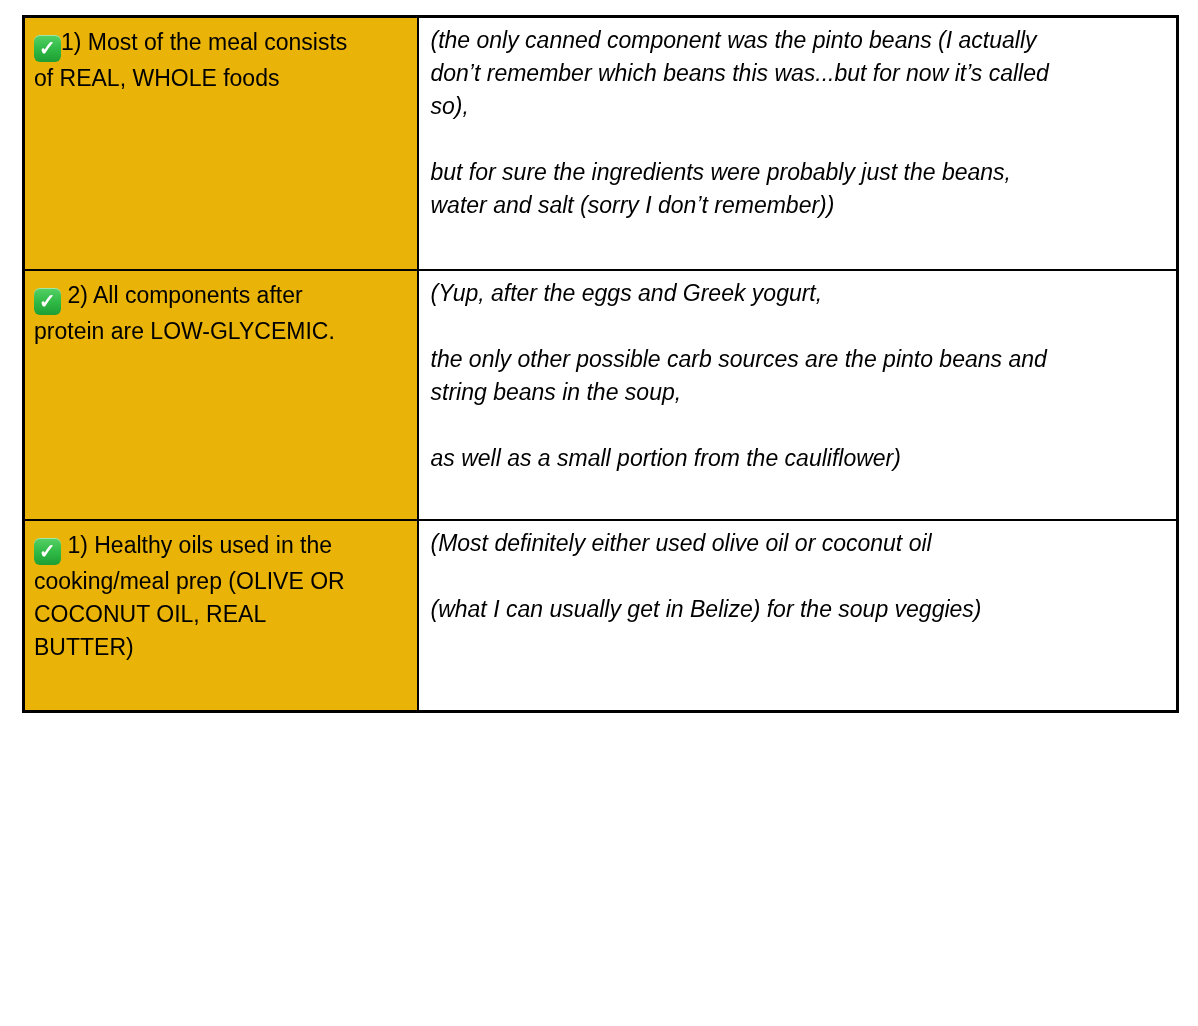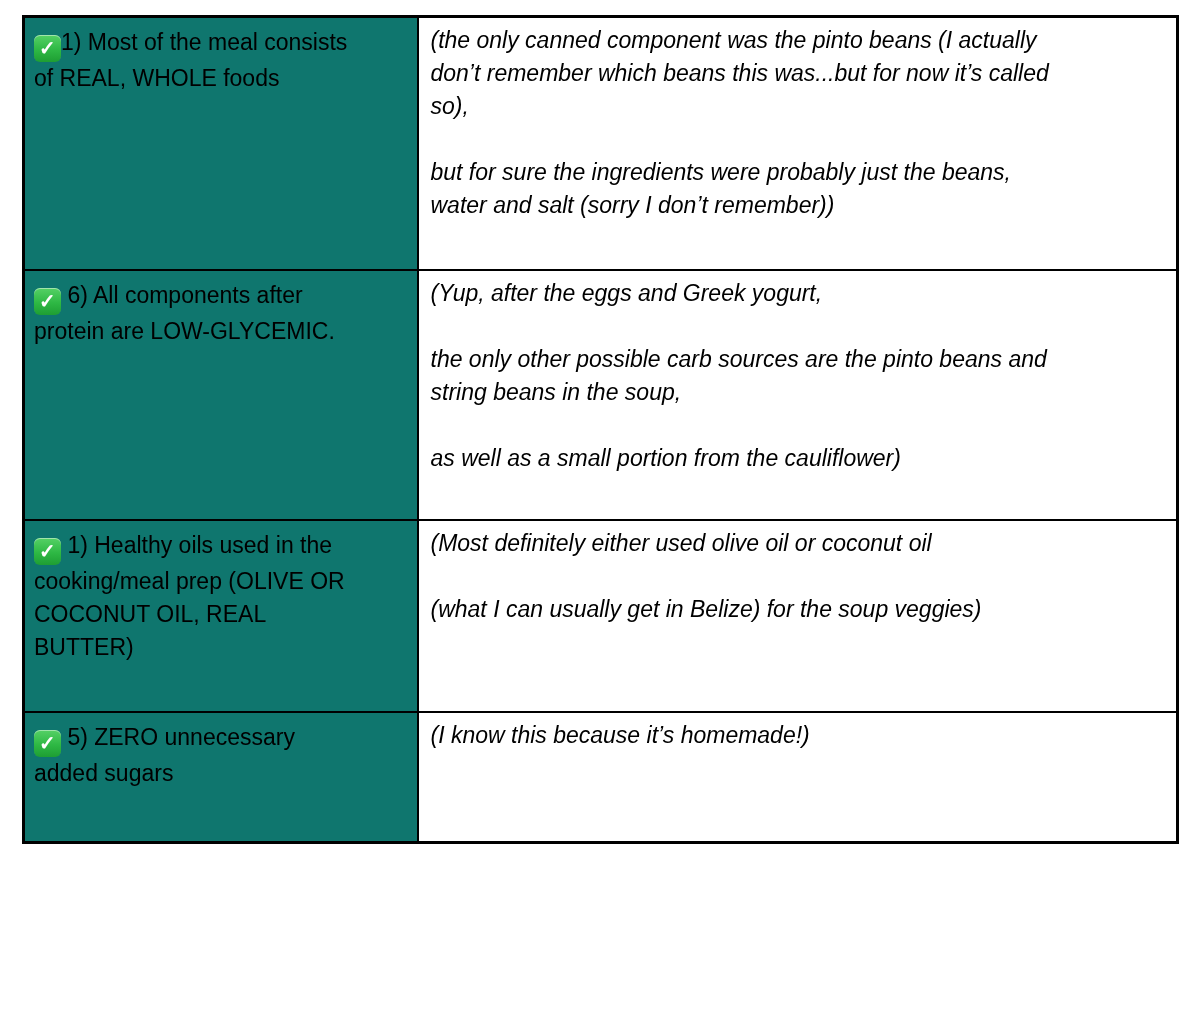--- a/index.html
+++ b/index.html
@@ -22,21 +22,21 @@
     width: 1154px;
     border: 3px solid #000000;
   }
   td {
     border: 2px solid #000000;
     vertical-align: top;
     font-size: 23px;
     line-height: 33px;
   }
   td.criterion-cell {
-    background: #0f766e;
+    background: #eab308;
     padding: 8px 10px 8px 9px;
   }
   td.note-cell {
     background: #ffffff;
     padding: 6px 19px 8px 12px;
     font-style: italic;
     margin-left: 32px;
   }
   .cell-text {
     white-space: pre-line;
@@ -75,38 +75,33 @@
         <td class="criterion-cell"><span class="check-icon">✓</span><span class="cell-text">1) Most of the meal consists
 of REAL, WHOLE foods</span></td>
         <td class="note-cell"><span class="cell-text">(the only canned component was the pinto beans (I actually
 don’t remember which beans this was...but for now it’s called
 so),
 
 but for sure the ingredients were probably just the beans,
 water and salt (sorry I don’t remember))</span></td>
       </tr>
       <tr class="row-3">
-        <td class="criterion-cell"><span class="check-icon">✓</span><span class="cell-text"> 6) All components after
+        <td class="criterion-cell"><span class="check-icon">✓</span><span class="cell-text"> 2) All components after
 protein are LOW-GLYCEMIC.</span></td>
         <td class="note-cell"><span class="cell-text">(Yup, after the eggs and Greek yogurt,
 
 the only other possible carb sources are the pinto beans and
 string beans in the soup,
 
 as well as a small portion from the cauliflower)</span></td>
       </tr>
       <tr class="row-4">
         <td class="criterion-cell"><span class="check-icon">✓</span><span class="cell-text"> 1) Healthy oils used in the
 cooking/meal prep (OLIVE OR
 COCONUT OIL, REAL
 BUTTER)</span></td>
         <td class="note-cell"><span class="cell-text">(Most definitely either used olive oil or coconut oil
 
 (what I can usually get in Belize) for the soup veggies)</span></td>
       </tr>
-      <tr class="row-5">
-        <td class="criterion-cell"><span class="check-icon">✓</span><span class="cell-text"> 5) ZERO unnecessary
-added sugars</span></td>
-        <td class="note-cell"><span class="cell-text">(I know this because it’s homemade!)</span></td>
-      </tr>
     </tbody>
   </table>
 </div>
 
 </body></html>

